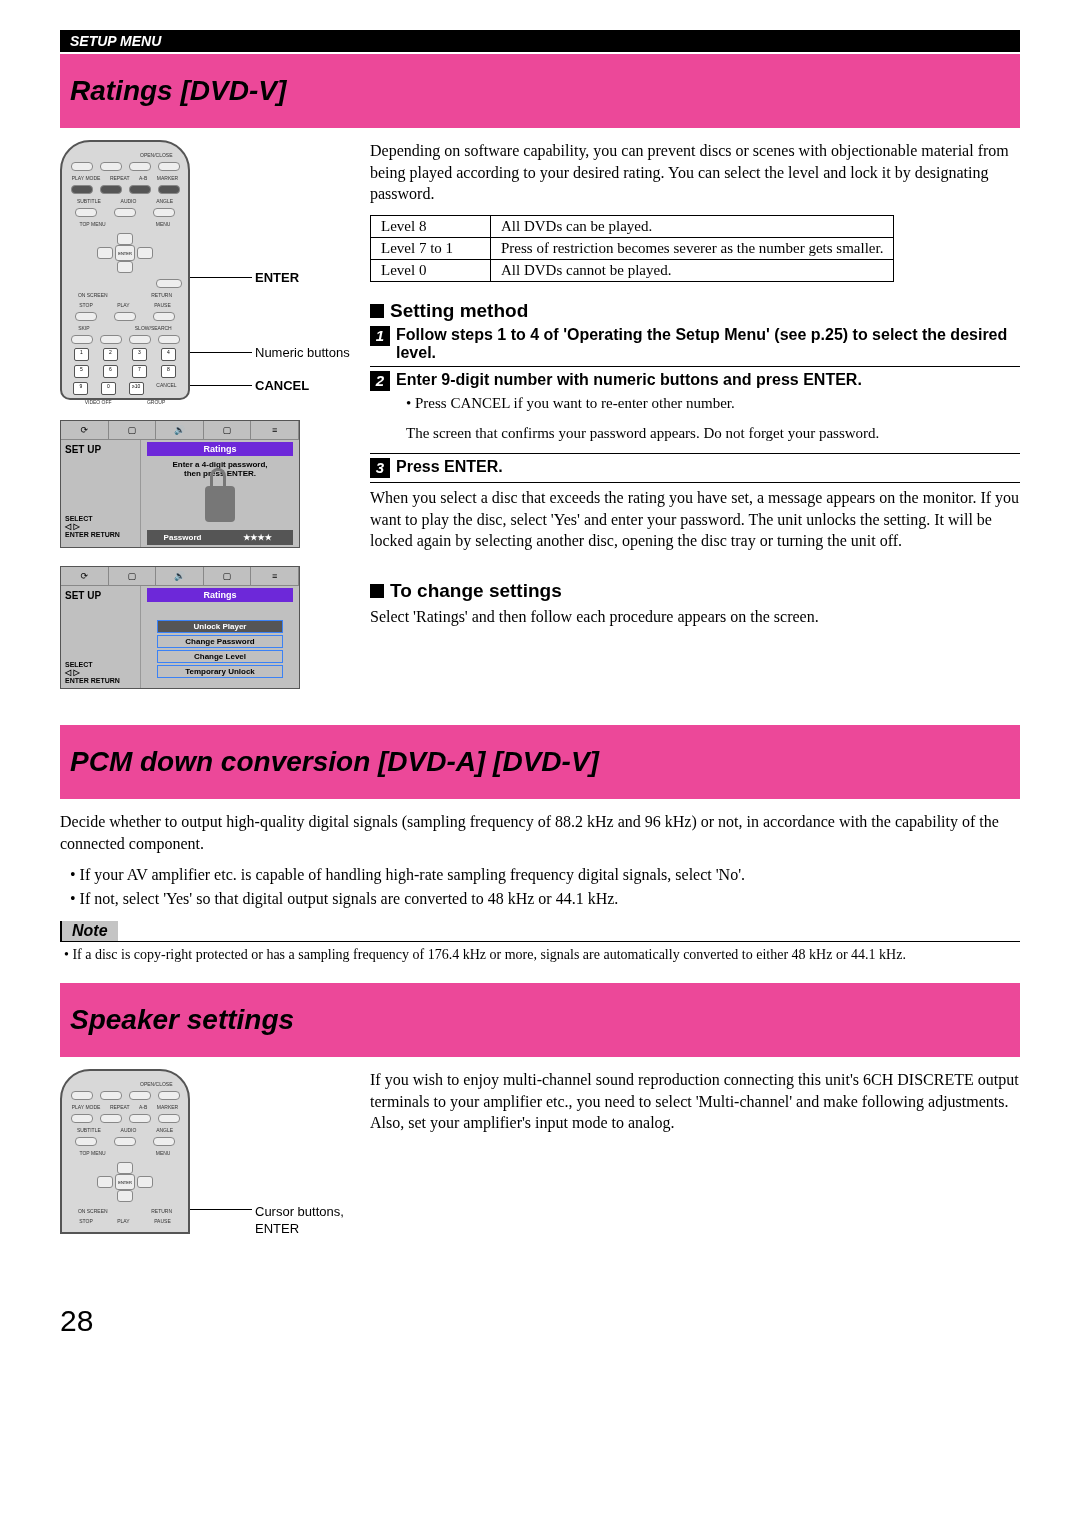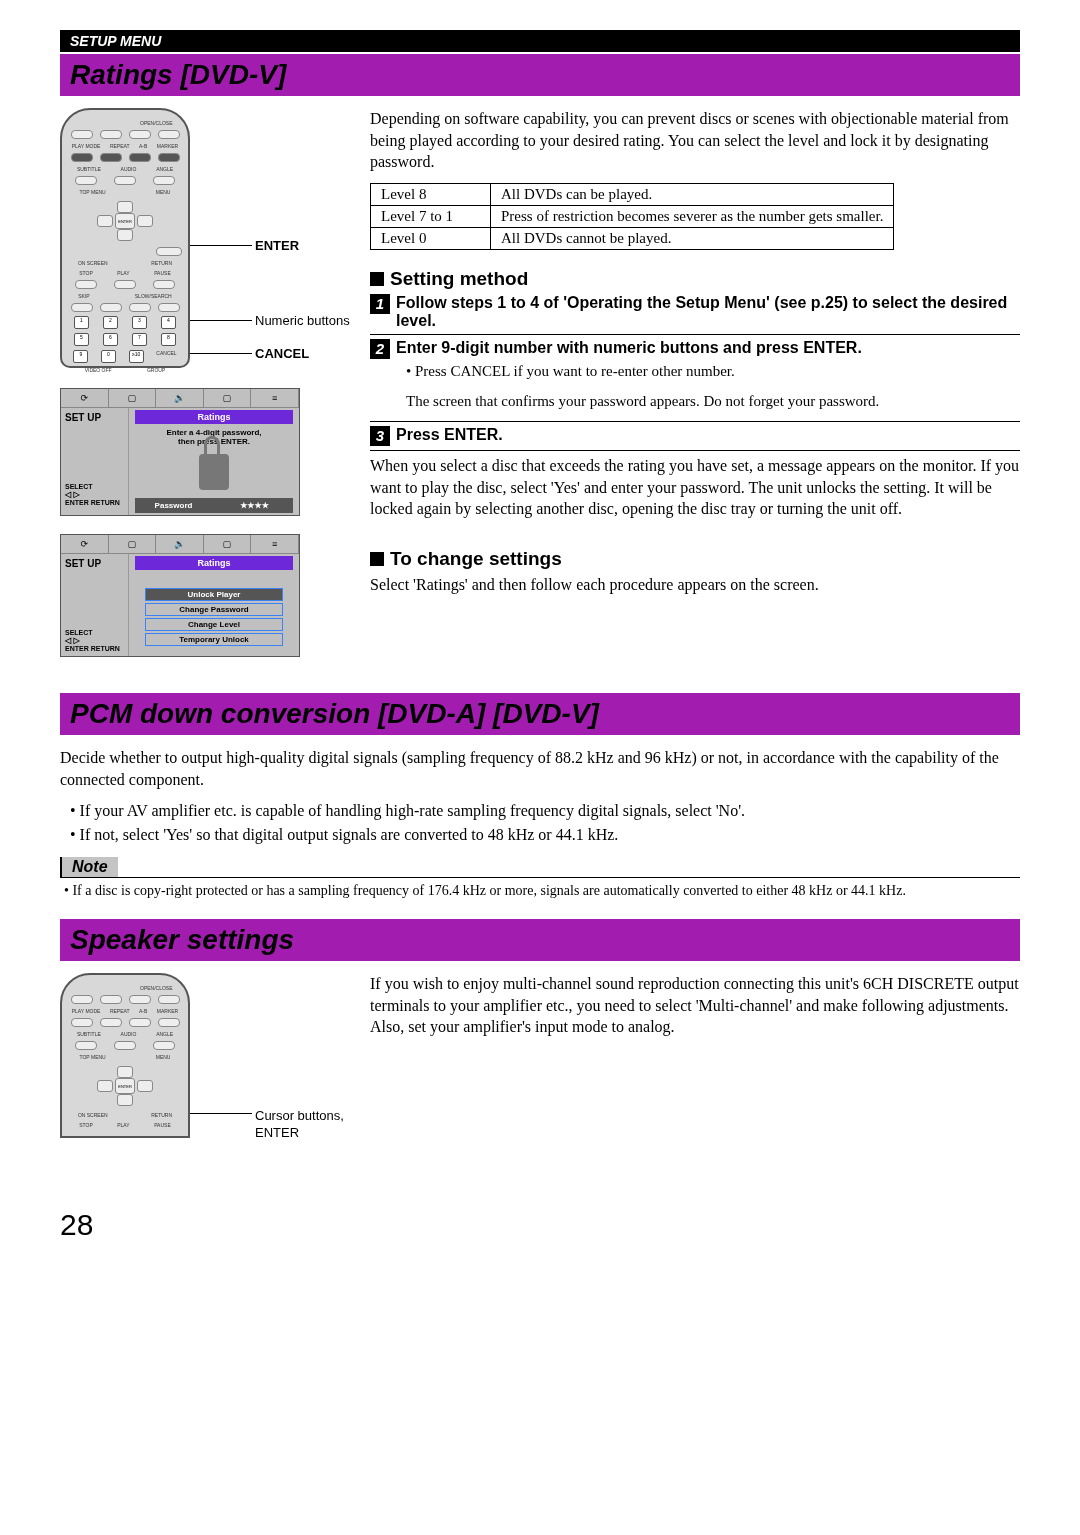--- a/index.html
+++ b/index.html
@@ -15,22 +15,22 @@
       background: #000;
       color: #fff;
       padding: 3px 10px;
       font-family: Arial, sans-serif;
       font-weight: bold;
       font-style: italic;
       font-size: 14px;
       margin-bottom: 2px;
     }
     .section-heading {
-      background: #a21caf;
-      padding: 5px 10px;
+      background: #ec4899;
+      padding: 21px 10px;
       margin-bottom: 12px;
     }
     .section-heading h1 {
       font-family: Arial, sans-serif;
       font-weight: bold;
       font-style: italic;
       font-size: 28px;
       color: #000;
     }
     .two-col {
@@ -106,21 +106,21 @@
       margin-bottom: 18px;
       font-family: Arial, sans-serif;
       font-size: 10px;
     }
     .osd-top-icons {
       display: flex;
       border-bottom: 1px solid #888;
     }
     .osd-icon { flex:1; height:18px; border-right:1px solid #888; display:flex;align-items:center;justify-content:center;font-size:9px; }
     .osd-body { display: flex; }
-    .osd-left { width: 68px; padding: 4px; font-weight:bold; font-size:10px; border-right:1px solid #999;}
+    .osd-left { width: 80px; padding: 4px; font-weight:bold; font-size:10px; border-right:1px solid #999;}
     .osd-left-bottom { font-size: 7px; margin-top: 60px; font-weight:bold;}
     .osd-right { flex:1; text-align:center; padding: 2px 6px; }
     .osd-tab { background:#6d28d9;color:#fff;padding:2px;font-weight:bold;font-size:9px;margin-bottom:4px; display:inline-block; width:100%;}
     .osd-msg { font-size:8px; font-weight:bold; margin-bottom:8px;}
     .lock-icon { width:30px;height:36px; margin:8px auto; background:#777; border-radius:4px; position:relative;}
     .lock-shackle { width:16px;height:20px;border:3px solid #777;border-bottom:none;border-radius:10px 10px 0 0; position:absolute;top:-18px;left:5px;}
     .osd-pw-row { display:flex; gap:10px; margin-top:8px; background:#555; padding:3px;}
     .osd-pw-label{flex:1;text-align:center;color:#fff;font-size:8px;font-weight:bold;}
     .osd-pw-val{flex:1;text-align:center;color:#fff;font-size:8px;font-weight:bold;}
     .osd-option-list { padding: 14px 10px 4px; }

